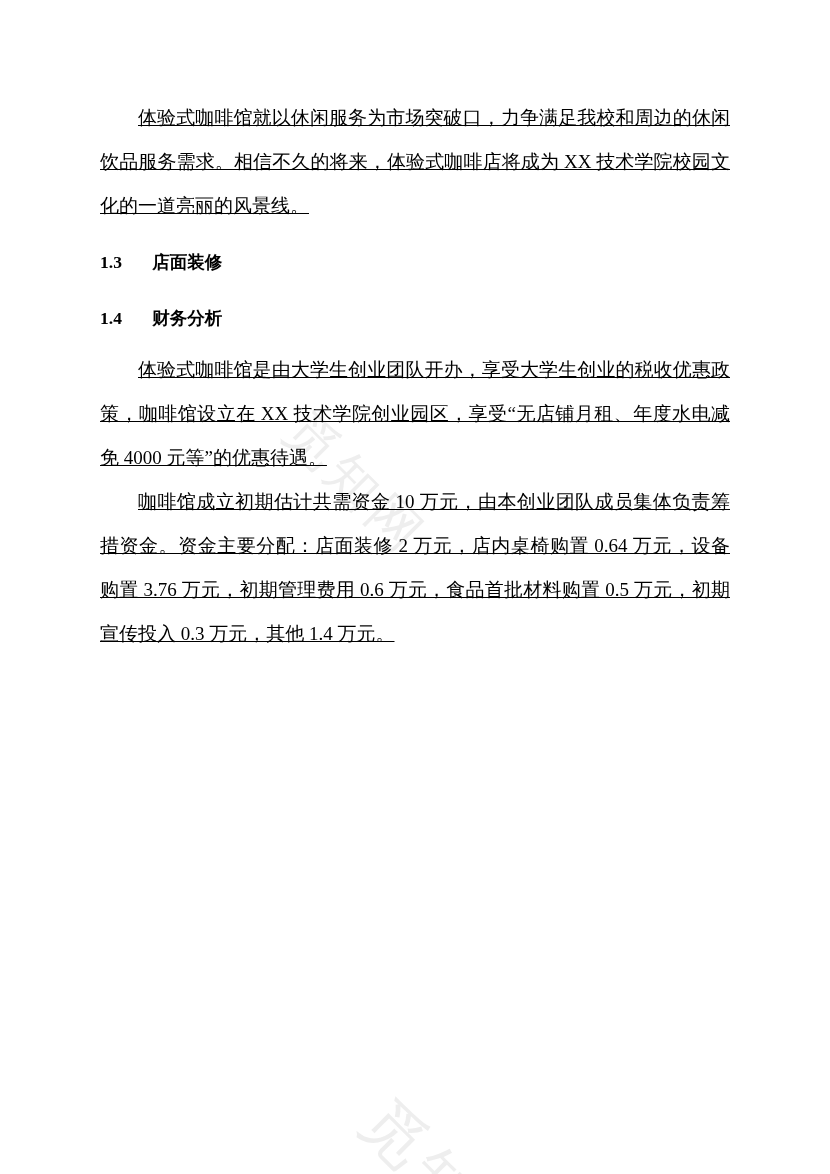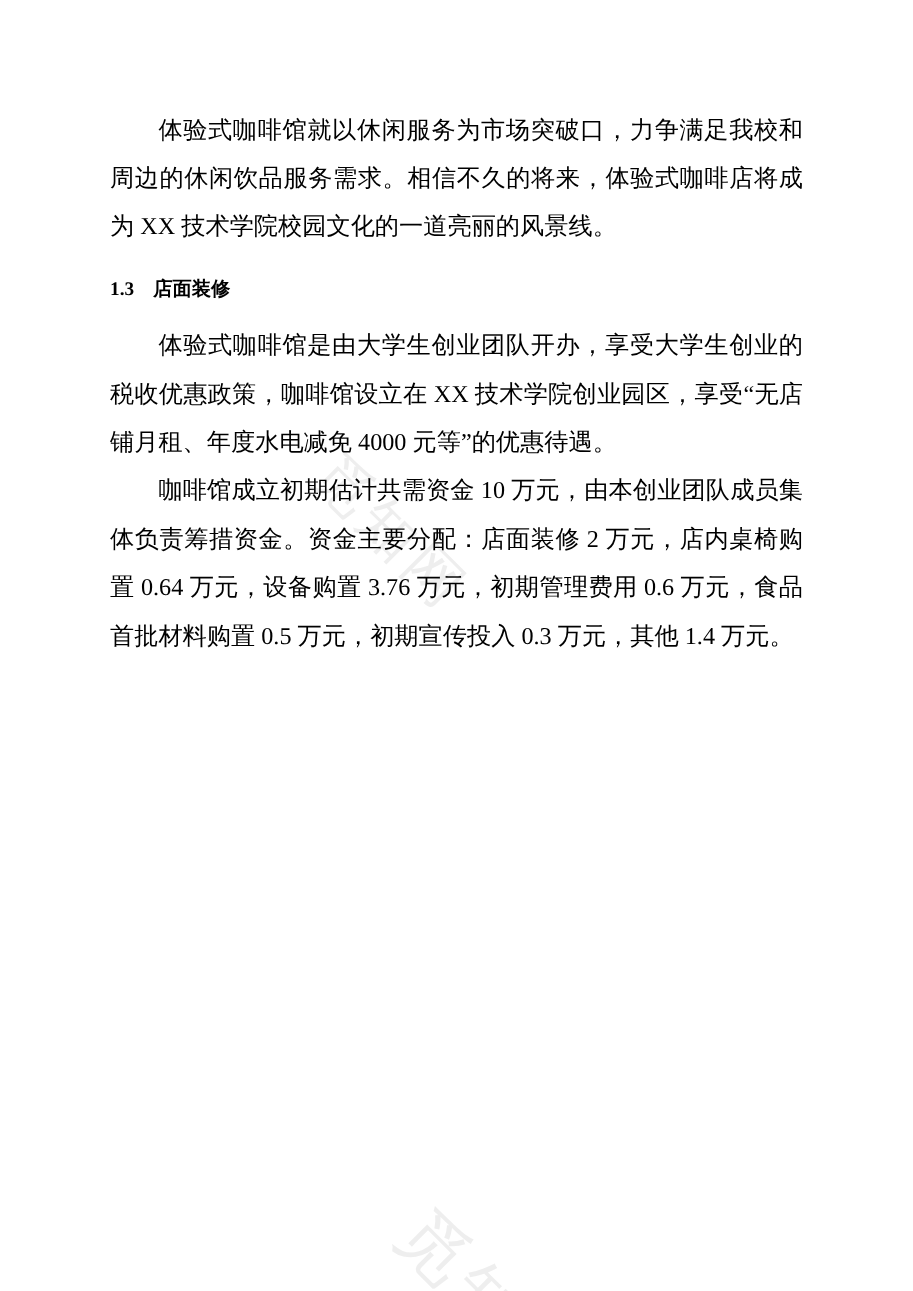--- a/index.html
+++ b/index.html
@@ -19,34 +19,35 @@
     color: #000000;
   }
   .content {
     position: absolute;
     left: 100px;
     right: 100px;
     top: 96px;
   }
   .para {
     margin: 0;
-    font-size: 22px;
+    font-size: 19px;
     line-height: 44px;
     text-align: justify;
     text-indent: 2em;
+    text-decoration: underline;
   }
   .heading {
     margin: 12px 0 8px 0;
     font-size: 17.5px;
     line-height: 44px;
     font-weight: bold;
     color: #000000;
   }
   .heading .num {
-    margin-right: 13px;
+    margin-right: 26px;
   }
   .watermark {
     position: absolute;
     color: rgba(90, 90, 90, 0.10);
     pointer-events: none;
     user-select: none;
     white-space: nowrap;
     font-family: "Liberation Serif", "DejaVu Serif", serif;
     letter-spacing: 6px;
     transform-origin: left top;
@@ -77,19 +78,23 @@
 
     <p class="para">体验式咖啡馆就以休闲服务为市场突破口，力争满足我校和周边的休闲饮品服务需求。相信不久的将来，体验式咖啡店将成为 XX 技术学院校园文化的一道亮丽的风景线。</p>
 
     <h2 class="heading">
       <span class="num">1.3</span>
       <span class="title">店面装修</span>
     </h2>
 
 
 
+    <h2 class="heading">
+      <span class="num">1.4</span>
+      <span class="title">财务分析</span>
+    </h2>
 
     <p class="para">体验式咖啡馆是由大学生创业团队开办，享受大学生创业的税收优惠政策，咖啡馆设立在 XX 技术学院创业园区，享受“无店铺月租、年度水电减免 4000 元等”的优惠待遇。</p>
 
     <p class="para">咖啡馆成立初期估计共需资金 10 万元，由本创业团队成员集体负责筹措资金。资金主要分配：店面装修 2 万元，店内桌椅购置 0.64 万元，设备购置 3.76 万元，初期管理费用 0.6 万元，食品首批材料购置 0.5 万元，初期宣传投入 0.3 万元，其他 1.4 万元。</p>
 
   </div>
 </div>
 
 </body></html>

